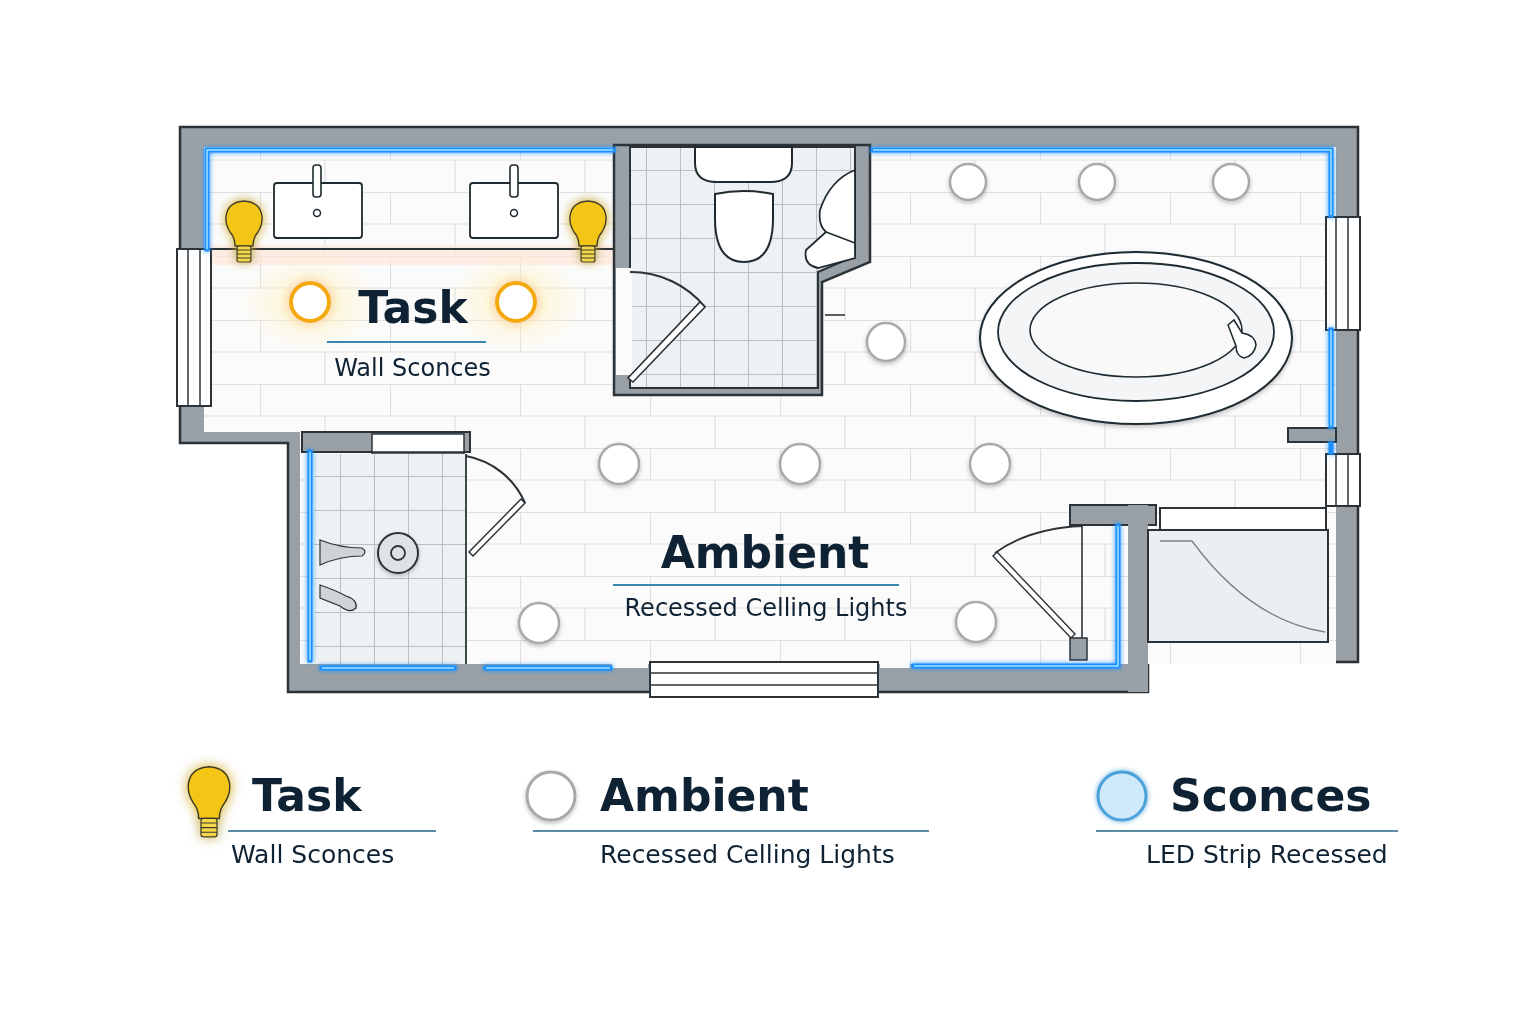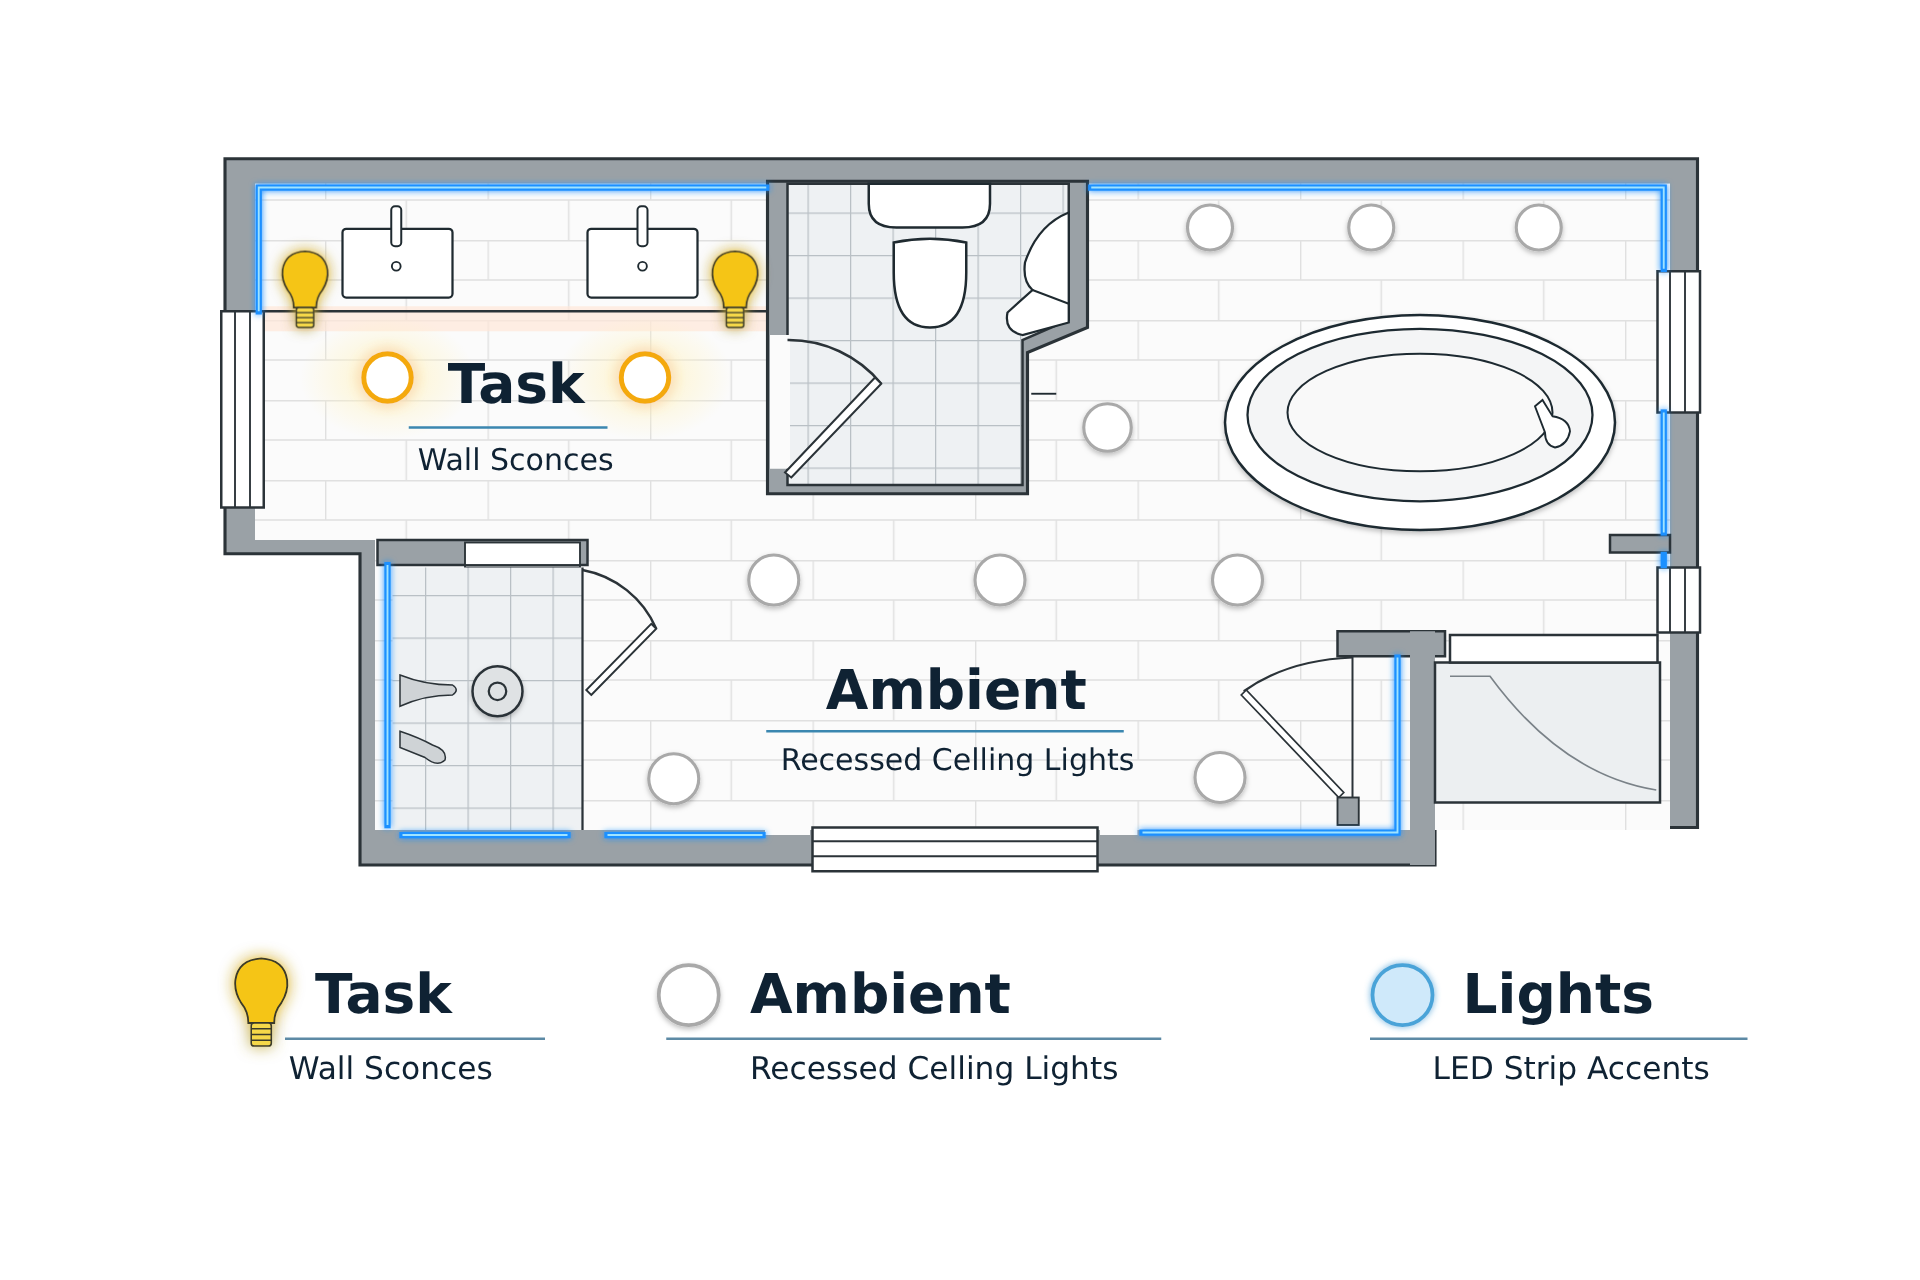--- a/index.html
+++ b/index.html
@@ -221,16 +221,16 @@
   <div class="legend-title" style="left:252px; top:770px;">Task</div>
   <div class="legend-rule" style="left:228px; top:830px; width:208px;"></div>
   <div class="legend-sub" style="left:231px; top:840px;">Wall Sconces</div>
 </div>
 <div class="legend-item">
   <div class="legend-title" style="left:600px; top:770px;">Ambient</div>
   <div class="legend-rule" style="left:533px; top:830px; width:396px;"></div>
   <div class="legend-sub" style="left:600px; top:840px;">Recessed Celling Lights</div>
 </div>
 <div class="legend-item">
-  <div class="legend-title" style="left:1170px; top:770px;">Lights</div>
+  <div class="legend-title" style="left:1170px; top:770px;">Sconces</div>
   <div class="legend-rule" style="left:1096px; top:830px; width:302px;"></div>
-  <div class="legend-sub" style="left:1146px; top:840px;">LED Strip Accents</div>
+  <div class="legend-sub" style="left:1146px; top:840px;">LED Strip Recessed</div>
 </div>
 
 </body></html>

